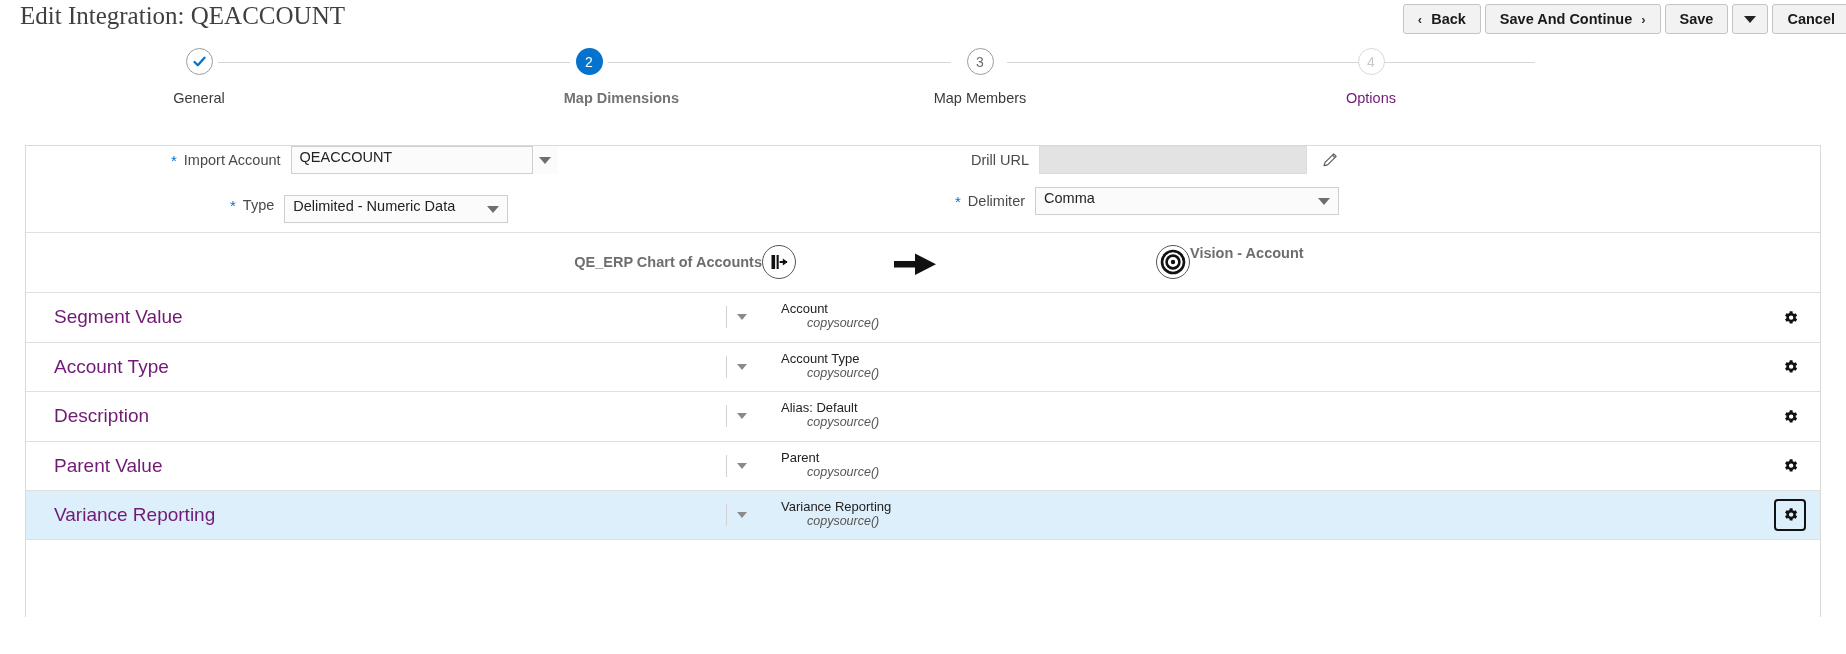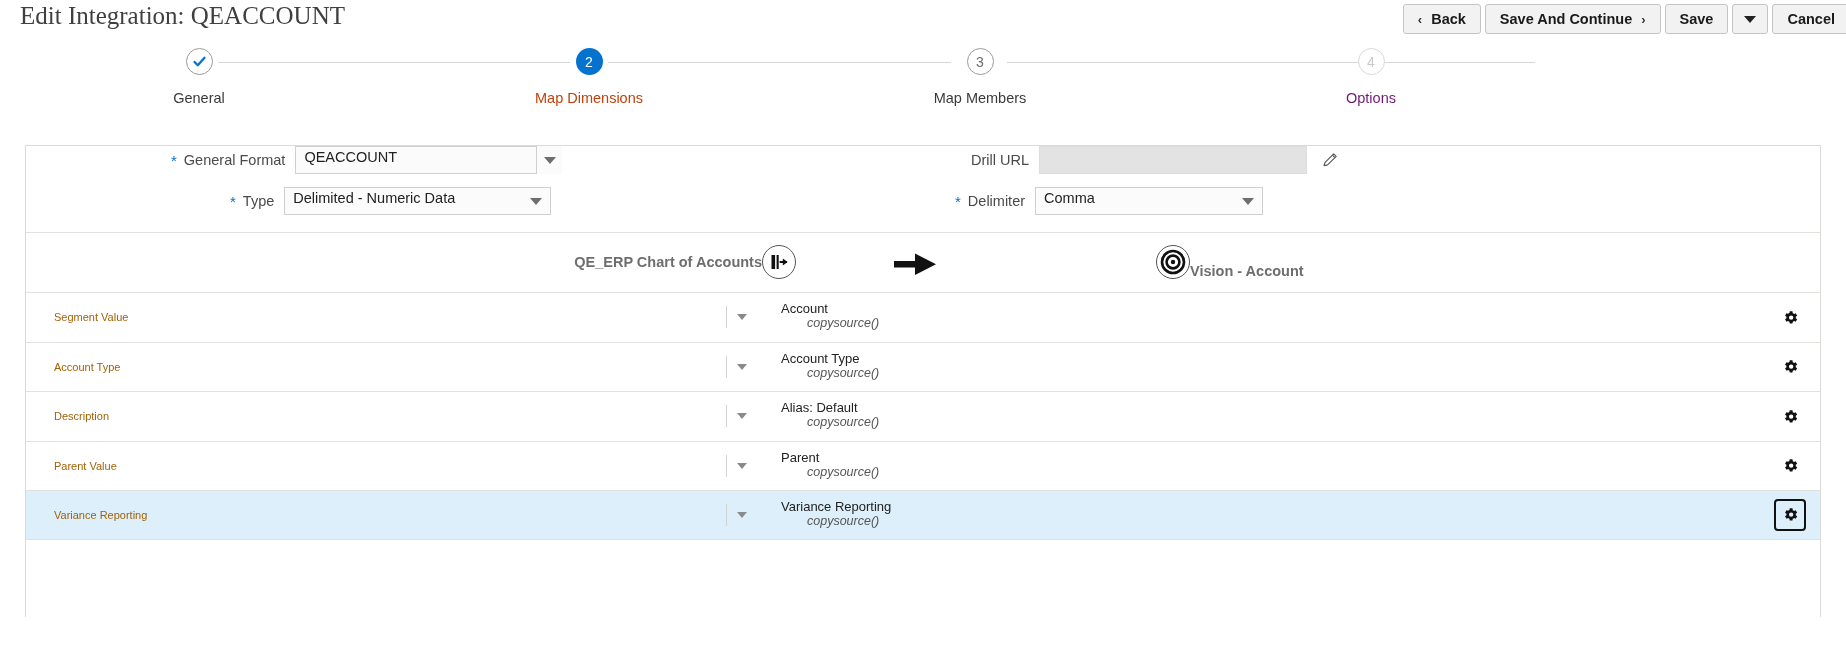--- a/index.html
+++ b/index.html
@@ -46,21 +46,21 @@
     margin: 4px auto 0; position: relative;
     display: flex; align-items: center; justify-content: center;
     font-size: 14px; line-height: 1;
   }
   .bubble.done { border: 1.5px solid #9b9b9b; background: #fff; color: #0572ce; }
   .bubble.done svg { display: block; }
   .bubble.current { background: #0572ce; color: #fff; font-weight: normal; }
   .bubble.todo { border: 1.5px solid #9b9b9b; background: #fff; color: #6b6b6b; }
   .bubble.disabled { border: 1.5px solid #d8d8d8; background: #fff; color: #c9c9c9; }
   .step .slabel { margin-top: 15px; font-size: 14.5px; color: #3a3a3a; white-space: nowrap; }
-  .step .slabel.cur { font-weight: normal; color: #c2410c; }
+  .step .slabel.cur { font-weight: bold; color: #737373; text-align: right; }
   .step .slabel.dim { color: #701a75; }
   .connector { position: absolute; top: 17.5px; height: 1px; background: #d6d6d6; }
 
   
   .panel {
     position: absolute; left: 25px; top: 145px;
     width: 1796px; height: 472px;
     border: 1px solid #d9dcd6;
     border-bottom: none;
     background: #fff;
@@ -96,38 +96,38 @@
   .pencil { position: absolute; cursor: pointer; }
 
   
   .st-head {
     position: relative; height: 60px;
     border-top: 1px solid #dfe2dc;
   }
   .st-src { position: absolute; left: 0; top: 12px; width: 770px; display: flex; align-items: center; justify-content: flex-end; gap: 0; }
   .st-src .cap { font-size: 14.5px; font-weight: bold; color: #6e6e6e; white-space: nowrap; }
   .st-mid { position: absolute; left: 770px; top: 18px; width: 240px; display: flex; justify-content: center; }
-  .st-tgt { position: absolute; left: 1130px; top: 12px; display: flex; align-items: flex-end; gap: 0; }
+  .st-tgt { position: absolute; left: 1130px; top: 12px; display: flex; align-items: flex-start; gap: 0; }
   .st-tgt .cap { font-size: 14.5px; font-weight: bold; color: #6e6e6e; white-space: nowrap; }
   .circ-icon {
     width: 34px; height: 34px; border-radius: 50%;
     border: 1.5px solid #555; background: #fff;
     display: flex; align-items: center; justify-content: center; flex: none;
   }
 
   
   .rows { position: relative; }
   .row {
     position: relative; height: 49.5px;
     border-top: 1px solid #dfe2dc;
     display: flex; align-items: center;
   }
   .row.sel { background: #ddeffa; }
   .row .src-name {
-    position: absolute; left: 28px; font-size: 11px; color: #a16207; white-space: nowrap;
+    position: absolute; left: 28px; font-size: 19px; color: #701a75; white-space: nowrap;
   }
   .row .row-drop {
     position: absolute; left: 700px; width: 30px; height: 22px;
     border-left: 1px solid #d2d2d2;
     display: flex; align-items: center; justify-content: center; cursor: pointer;
   }
   .row .tgt-block { position: absolute; left: 755px; top: 8px; }
   .row .tgt-name { font-size: 13px; color: #222; line-height: 15px; white-space: nowrap; }
   .row .tgt-expr {
     font-size: 12.5px; color: #555; font-style: italic;
@@ -207,33 +207,33 @@
     </div>
 
   </div>
 
   <div class="panel">
 
     <div class="form-area">
 
       <div class="fld" style="left:145px; top:0px;">
         <span class="req-star">*</span>
-        <span class="fld-label">General Format</span>
+        <span class="fld-label">Import Account</span>
         <span class="ctl" style="width:267px;">
           <input type="text" value="QEACCOUNT" style="">
           <span class="drop-btn">
             <span class="tri-dn"></span>
           </span>
         </span>
       </div>
 
       <div class="fld" style="left:204px; top:41px;">
         <span class="req-star">*</span>
         <span class="fld-label">Type</span>
-        <span class="ctl" style="width:267px;">
+        <span class="ctl" style="width:224px;margin-top:8px;">
           <input type="text" value="Delimited - Numeric Data" style="">
           <span class="drop-inline">
             <span class="tri-dn"></span>
           </span>
         </span>
       </div>
 
       <div class="fld" style="left:945px; top:0px;">
         <span class="fld-label">Drill URL</span>
         <span class="ctl" style="width:268px;">
@@ -243,21 +243,21 @@
           <svg width="19" height="19" viewBox="0 0 19 19">
             <path d="M3 15.6 L4.1 12.4 L12.7 3.8 L15.2 6.3 L6.6 14.9 Z" fill="none" stroke="#555" stroke-width="1.1" stroke-linejoin="round"></path>
             <line x1="11.4" y1="5.1" x2="13.9" y2="7.6" stroke="#555" stroke-width="1.1"></line>
           </svg>
         </span>
       </div>
 
       <div class="fld" style="left:929px; top:41px;">
         <span class="req-star">*</span>
         <span class="fld-label">Delimiter</span>
-        <span class="ctl" style="width:228px;">
+        <span class="ctl" style="width:304px;">
           <input type="text" value="Comma" style="">
           <span class="drop-inline">
             <span class="tri-dn"></span>
           </span>
         </span>
       </div>
 
     </div>
 
     <div class="st-head">

